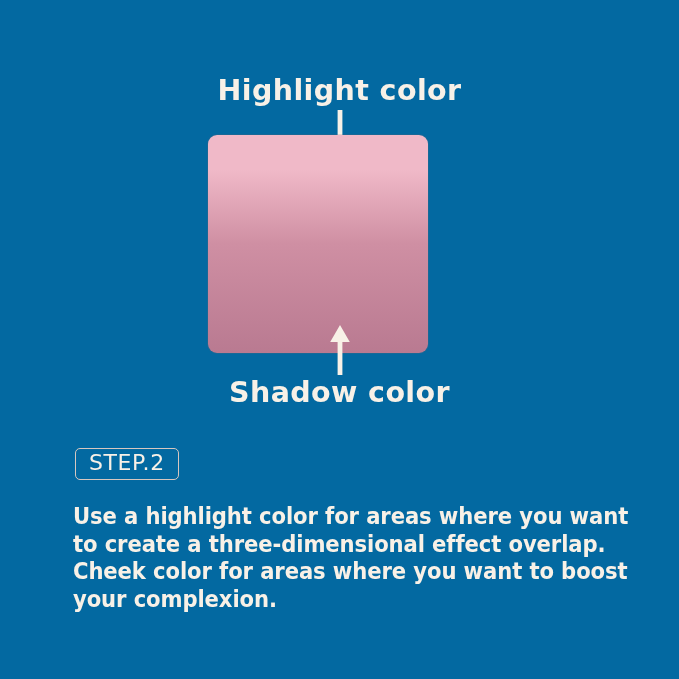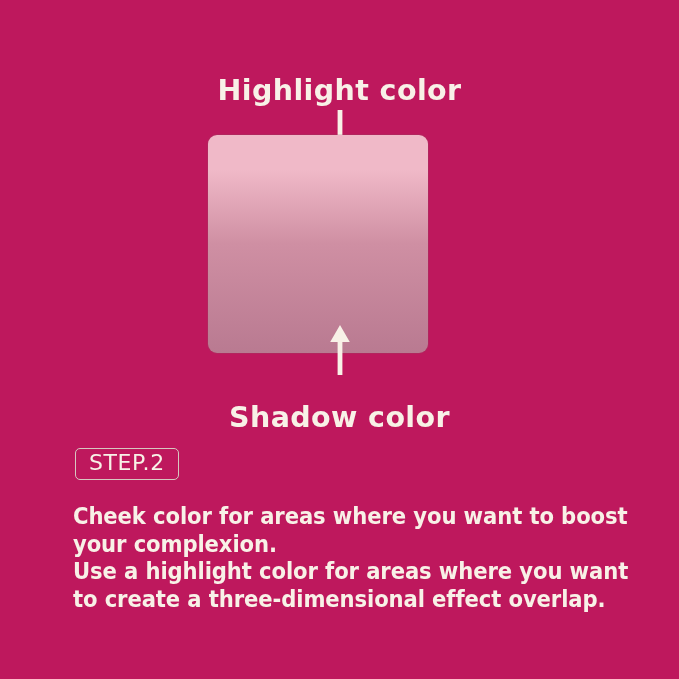--- a/index.html
+++ b/index.html
@@ -90,46 +90,46 @@
     font-size: 23.5px;
     line-height: 27.5px;
     letter-spacing: -0.1px;
   }
   #body-copy .para { margin: 0; }
   #body-copy .line { display: block; white-space: nowrap; }
 </style>
 </head>
 <body>
 
-<div id="stage" style="background: #be185d;">
+<div id="stage" style="background: #0369a1;">
 
   <div class="swatch-label" id="label-highlight" style="color: rgb(248, 241, 231);">Highlight color</div>
 
   <div class="arrow" id="arrow-down">
     <svg width="30" height="52" viewBox="0 0 30 52" aria-hidden="true">
       <path d="M12.6 0 H17.4 V33 H24.8 L15 50 L5.2 33 H12.6 Z" fill="#f8f1e7"></path>
     </svg>
   </div>
 
   <div id="swatch" style="background: linear-gradient(rgb(240, 185, 200) 0%, rgb(240, 185, 200) 16%, rgb(207, 143, 163) 50%, rgb(185, 122, 145) 100%); width: 220px; height: 218px; border-radius: 9px;"></div>
 
   <div class="arrow" id="arrow-up">
     <svg width="30" height="52" viewBox="0 0 30 52" aria-hidden="true">
       <path d="M15 0 L24.8 17 H17.4 V50 H12.6 V17 H5.2 Z" fill="#f8f1e7"></path>
     </svg>
   </div>
 
-  <div class="swatch-label" id="label-shadow" style="color: rgb(248, 241, 231); margin-top: 25px;">Shadow color</div>
+  <div class="swatch-label" id="label-shadow" style="color: rgb(248, 241, 231);">Shadow color</div>
 
   <div id="step-badge" style="color: rgb(248, 241, 231); border-color: rgb(215, 199, 192);">STEP.2</div>
 
   <div id="body-copy" style="color: rgb(248, 241, 231);">
     <p class="para">
+      <span class="line">Use a highlight color for areas where you want</span>
+      <span class="line">to create a three-dimensional effect overlap.</span>
+    </p>
+    <p class="para">
       <span class="line">Cheek color for areas where you want to boost</span>
       <span class="line">your complexion.</span>
-    </p>
-    <p class="para">
-      <span class="line">Use a highlight color for areas where you want</span>
-      <span class="line">to create a three-dimensional effect overlap.</span>
     </p>
   </div>
 
 </div>
 
 </body></html>

